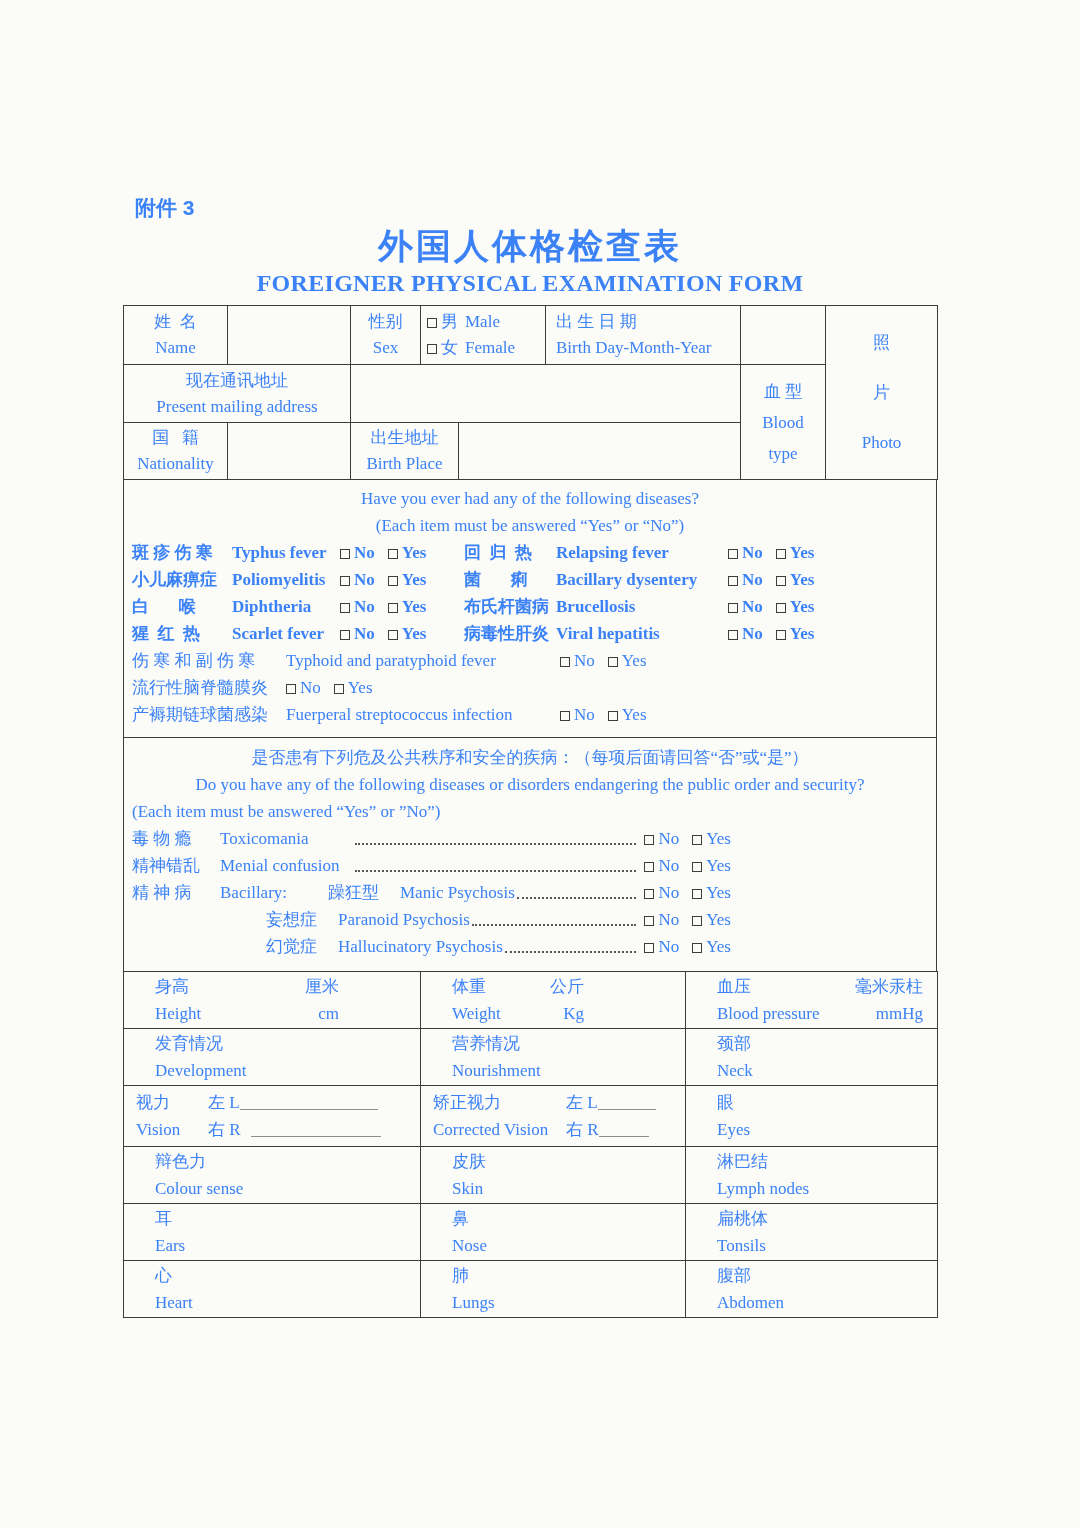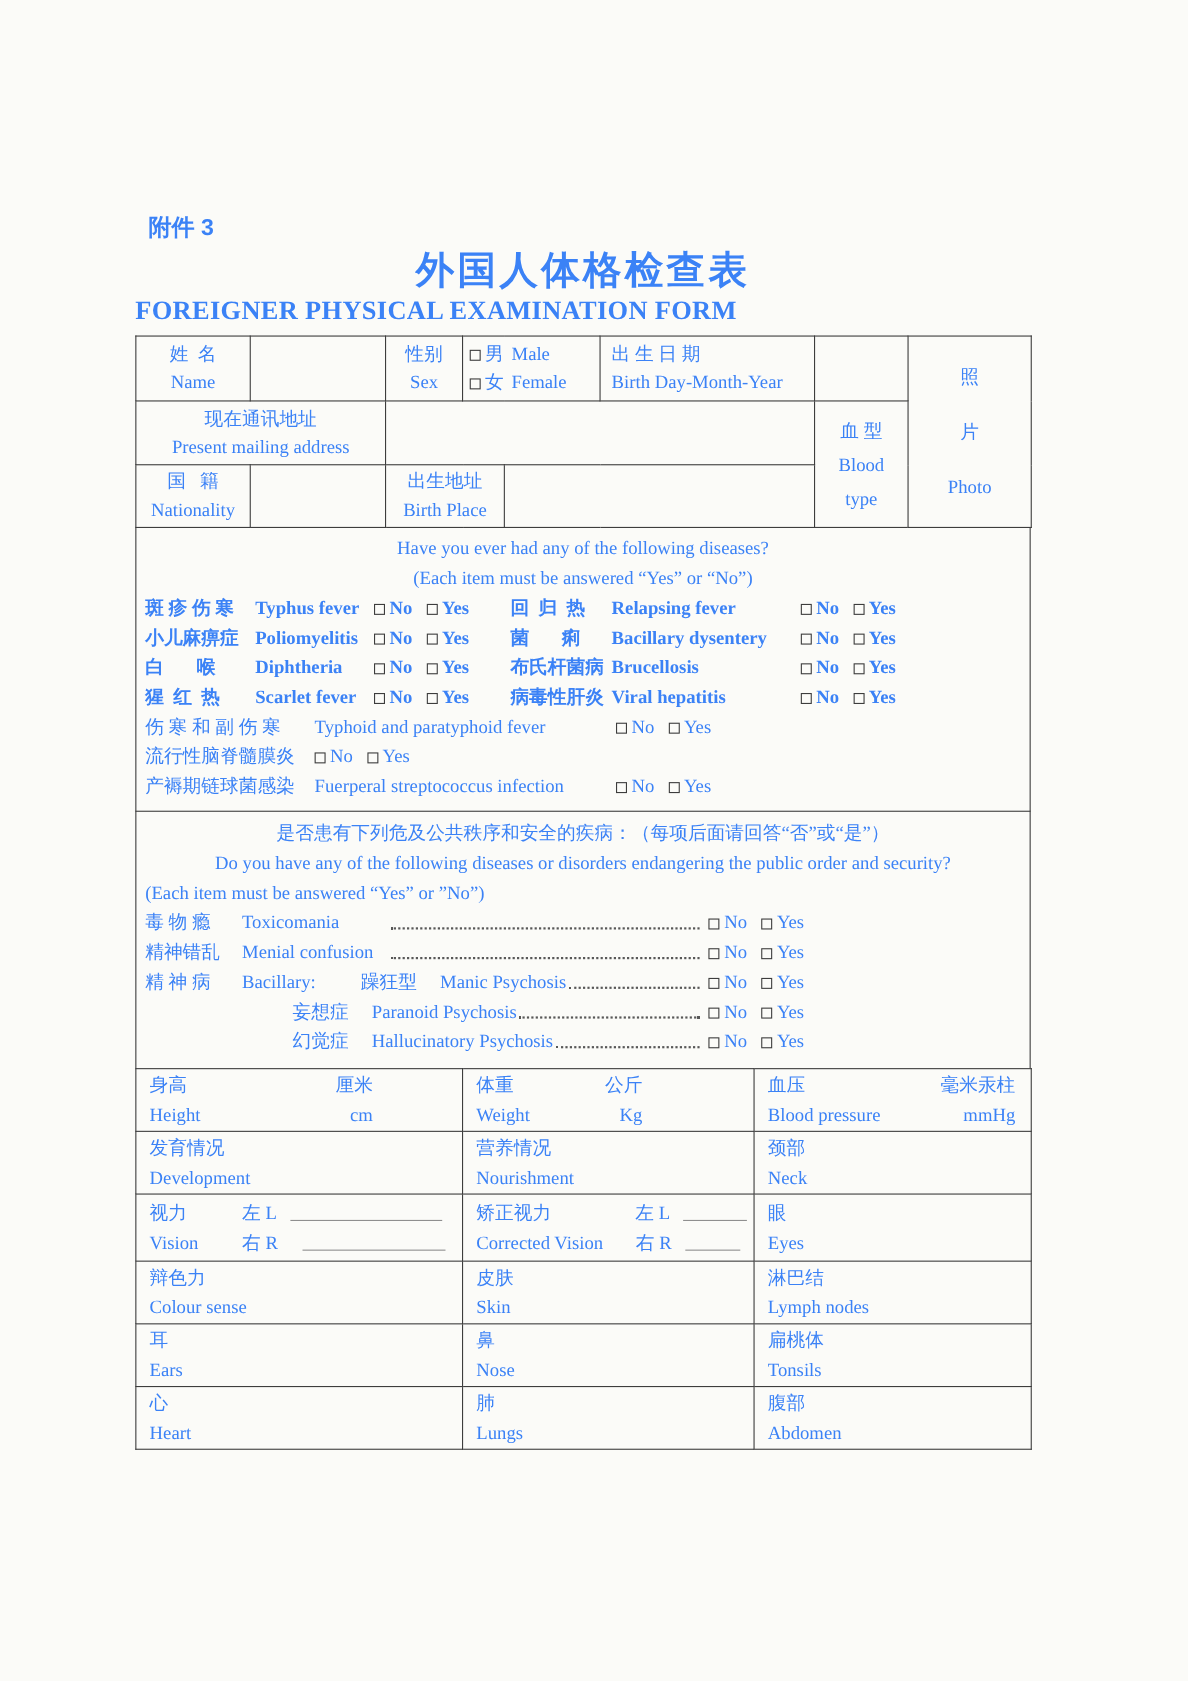--- a/index.html
+++ b/index.html
@@ -15,21 +15,21 @@
   .attachment {
     font-family:"Liberation Sans","DejaVu Sans",sans-serif;
     font-weight:600; font-size:21px; margin:0 0 0 12px; line-height:30px;
   }
   .title-zh {
     text-align:center; font-size:35px; font-weight:900; letter-spacing:3px;
     font-family:"Liberation Sans","DejaVu Sans",sans-serif;
     margin-top:2px; line-height:42px;
   }
   .title-en {
-    text-align:left; font-size:24px; font-weight:bold; letter-spacing:0.3px;
+    text-align:center; font-size:24px; font-weight:bold; letter-spacing:0.3px;
     margin:1px 0 7px 0; line-height:30px;
   }
 
   table { border-collapse:collapse; width:814px; table-layout:fixed; }
   td { border:1px solid #3d3d3d; font-size:17px; vertical-align:middle;
        padding:2px 4px 2px 10px; line-height:26px; }
   .ctr { text-align:center; padding-left:4px; }
   .zh, .sp { white-space:pre; }
   .ttable .r1 td { height:59px; }
   .ttable .r2 td { height:58px; }
@@ -68,26 +68,26 @@
   .prow .zh { width:88px; }
   .prow .en { min-width:133px; }
   .prow .en-psy { min-width:0; width:108px; }
   .prow .subzh { width:72px; white-space:pre; }
   .prow .indent-sp { width:134px; }
   .leader { flex:1; border-bottom:2px dotted #585858; align-self:flex-end;
             margin:0 8px 7px 2px; height:0; min-width:30px; }
 
   .exam td { height:55px; padding:1px 6px 1px 12px; }
   .exam tr.vrow td { height:61px; }
-  .xl { display:flex; line-height:27px; }
+  .xl { display:flex; line-height:27px;margin-left:19px; }
   .unit { margin-left:auto; }
   .u1 { margin-right:75px; }
   .u2 { margin-right:95px; }
   .u3 { margin-right:8px; }
-  .vl { display:flex; line-height:27px;gap:12px; }
+  .vl { display:flex; line-height:27px; }
   .vlbl { width:72px; }
   .vlbl2 { width:133px; }
   .lr { white-space:pre; }
   .ul { display:inline-block; border-bottom:1.5px solid #8f8f8f;
         align-self:flex-end; margin-bottom:6px; height:0; }
   .ul1 { width:138px; } .ul1b { width:130px; margin-left:6px; }
   .ul2 { width:58px; } .ul2b { width:50px; }
 </style>
 </head>
 <body>

